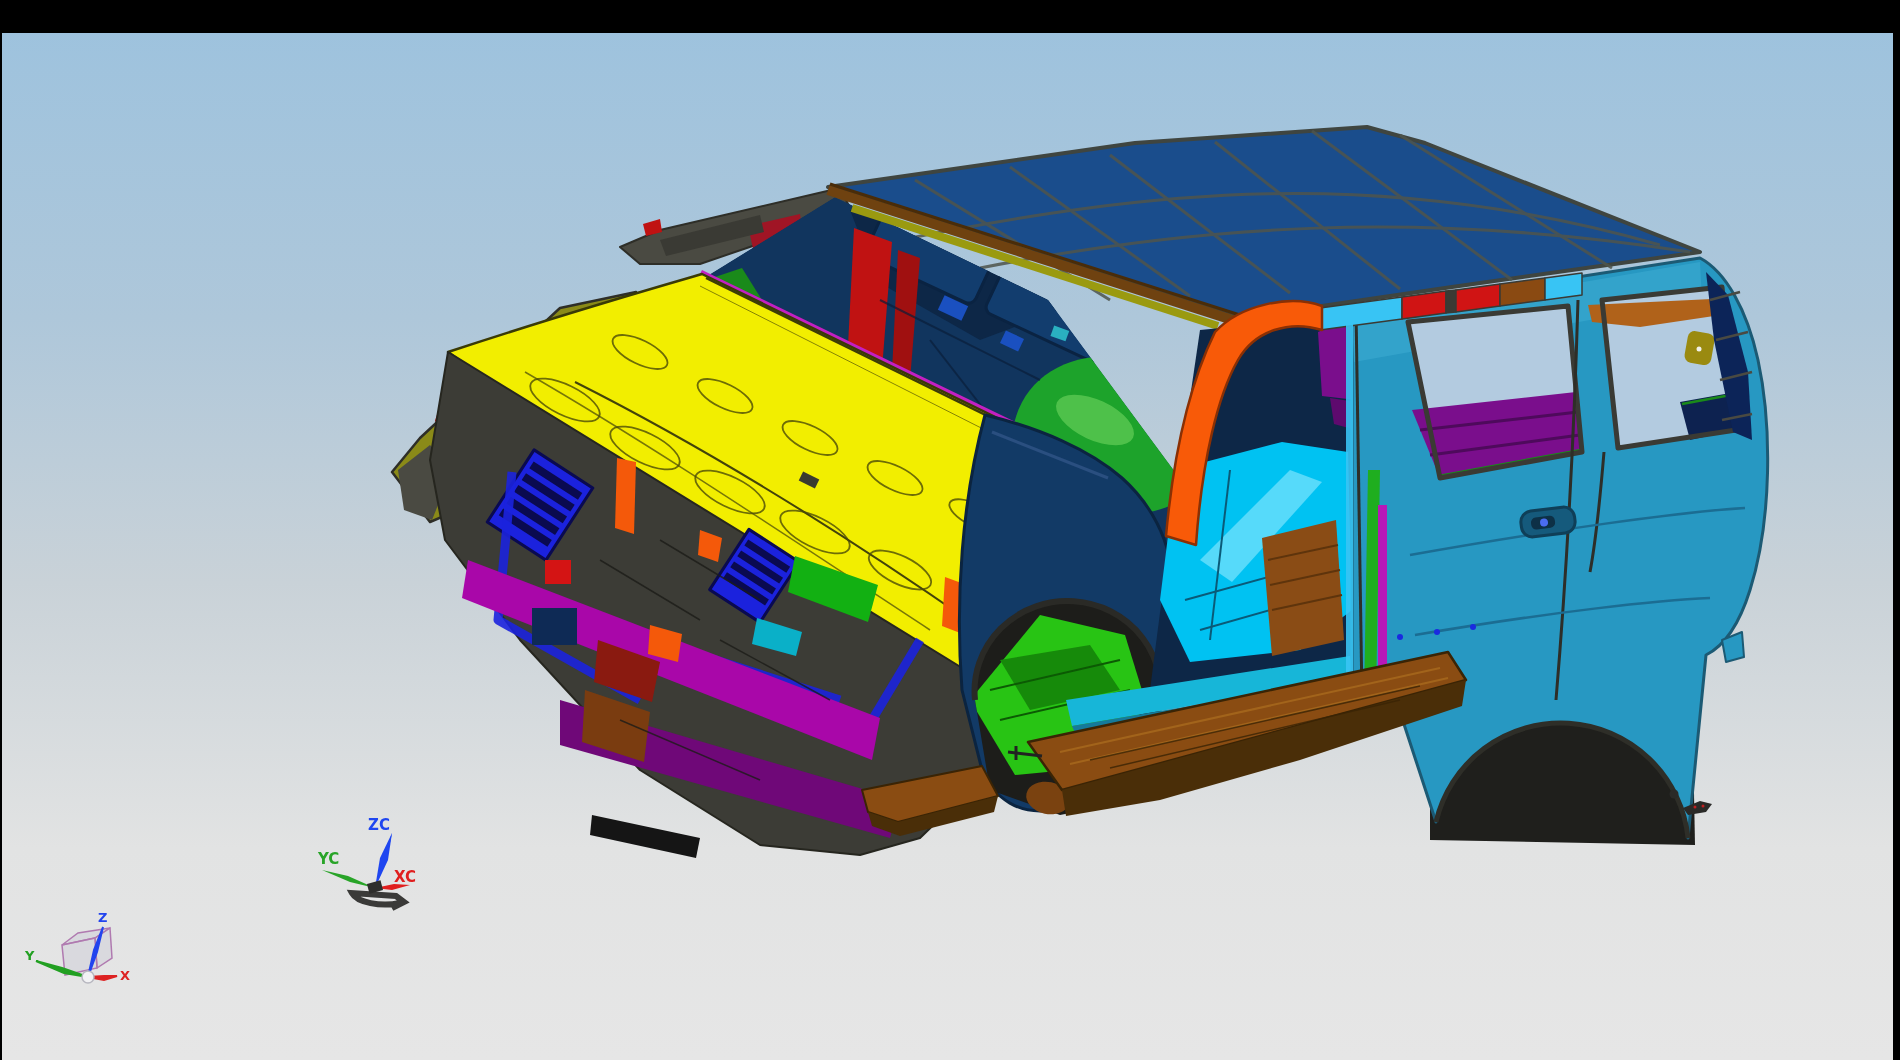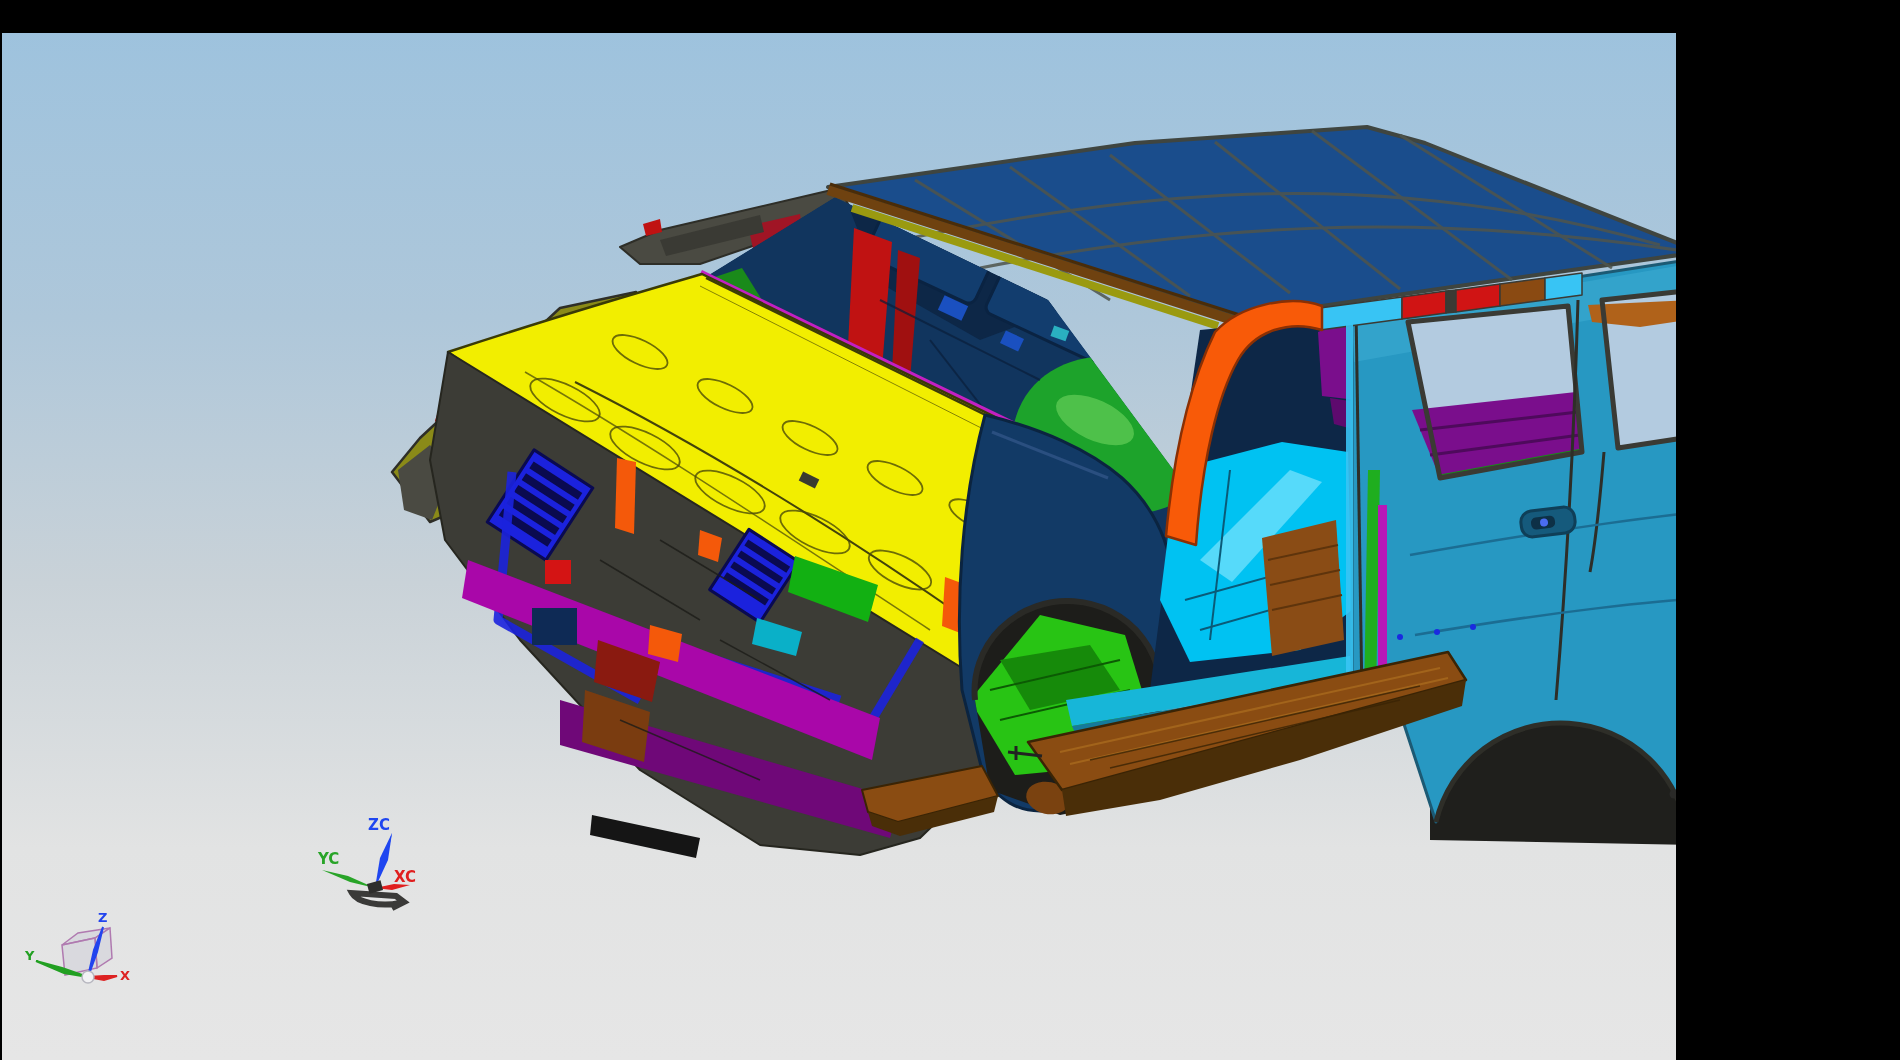--- a/index.html
+++ b/index.html
@@ -1,16 +1,16 @@
 <!DOCTYPE html>
 <html><head>
 <meta charset="utf-8">
 <style>
   html,body{margin:0;padding:0;background:#000;}
-  .stage{position:relative;width:1676px;height:1060px;overflow:hidden;
+  .stage{position:relative;width:1900px;height:1060px;overflow:hidden;
          font-family:"DejaVu Sans","Liberation Sans",sans-serif;}
   svg{display:block;}
   text{font-family:"DejaVu Sans","Liberation Sans",sans-serif;font-weight:bold;}
 </style>
 </head>
 <body>
 
 <div class="stage">
 <svg width="1900" height="1060" viewBox="0 0 1900 1060">
   <defs>

